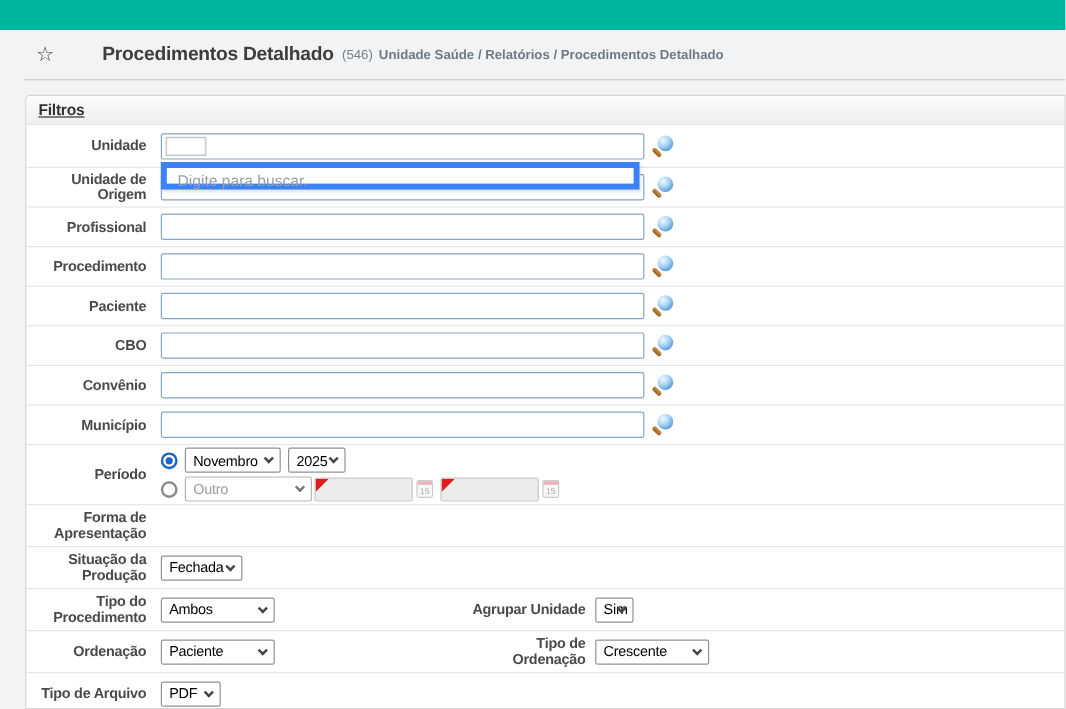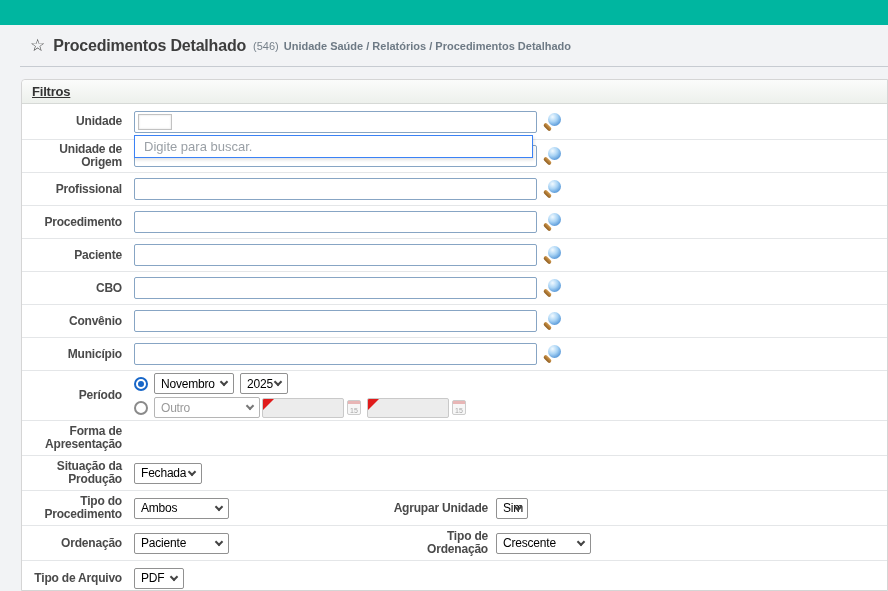--- a/index.html
+++ b/index.html
@@ -4,21 +4,21 @@
 <style>
   * { margin:0; padding:0; box-sizing:border-box; }
   html,body { width:888px; height:591px; overflow:hidden;
     font-family:"Liberation Sans","DejaVu Sans",sans-serif; background:#f2f3f5; }
   .topbar { height:25px; background:#00b6a0; }
 
   
   .titlebar { margin-left:20px; height:42px; display:flex; align-items:center;
     border-bottom:1px solid #c7cbd1; padding-left:10px; }
   .star { font-size:17px; color:#3d3d3d; margin-right:8px; cursor:pointer; }
-  .ptitle { font-size:16px; font-weight:bold; color:#3d3d3d; letter-spacing:-0.2px; }
+  .ptitle { font-size:16px; font-weight:bold; color:#3d3d3d; letter-spacing:-0.2px;margin-left:32px; }
   .pcode { font-size:11px; color:#76808a; margin-left:7px; }
   .crumb { font-size:11px; color:#6e7a85; margin-left:5px; font-weight:bold; }
 
   
   .panel { position:absolute; left:21px; top:79px; width:867px; height:512px;
     background:#fff; border:1px solid #d5d5d5; border-radius:4px 0 0 0; }
   .panel-head { height:24px; line-height:23px; padding-left:10px; font-size:13px;
     font-weight:bold; color:#333; letter-spacing:-0.2px;
     background:linear-gradient(#fbfcfb,#edf0ec); border-bottom:1px solid #d6d9d6;
     border-radius:4px 0 0 0;text-decoration:underline; }
@@ -40,21 +40,21 @@
     margin-left:6px; cursor:pointer; flex:none; }
   .mag::before { content:""; position:absolute; left:0px; bottom:2px; width:9px;
     height:4px; background:linear-gradient(#d29a4e,#8f5d20); border-radius:2px;
     transform:rotate(45deg); }
   .mag::after { content:""; position:absolute; right:0; top:0; width:13px; height:13px;
     border-radius:50%;
     background:radial-gradient(circle at 35% 30%, #f2faff 0%, #aad4f5 40%, #5d9cda 75%, #3a7fc1 100%); }
 
   
   .dropdown { position:absolute; left:112px; top:55px; width:399px; height:23px;
-    background:#fff; border:1px solid #3b82f6; z-index:10; font-size:13px;
+    background:#fff; border:5px solid #3b82f6; z-index:10; font-size:13px;
     color:#9aa0a6; line-height:21px; padding-left:9px;
     box-shadow:1px 2px 3px rgba(0,0,0,.12); }
 
   
   .sel { height:21px; border:1px solid #919191; border-radius:2px; background:#fff;
     display:inline-flex; align-items:center; padding:0 18px 0 6px; font-size:12px;
     color:#000000; position:relative; cursor:pointer; flex:none; letter-spacing:-0.2px; }
   .chev { position:absolute; right:6px; top:5px; width:6px; height:6px;
     border-right:2px solid #444; border-bottom:2px solid #444; transform:rotate(45deg); }
   .sel.dis { color:#9a9a9a; border-color:#b5b5b5; }

